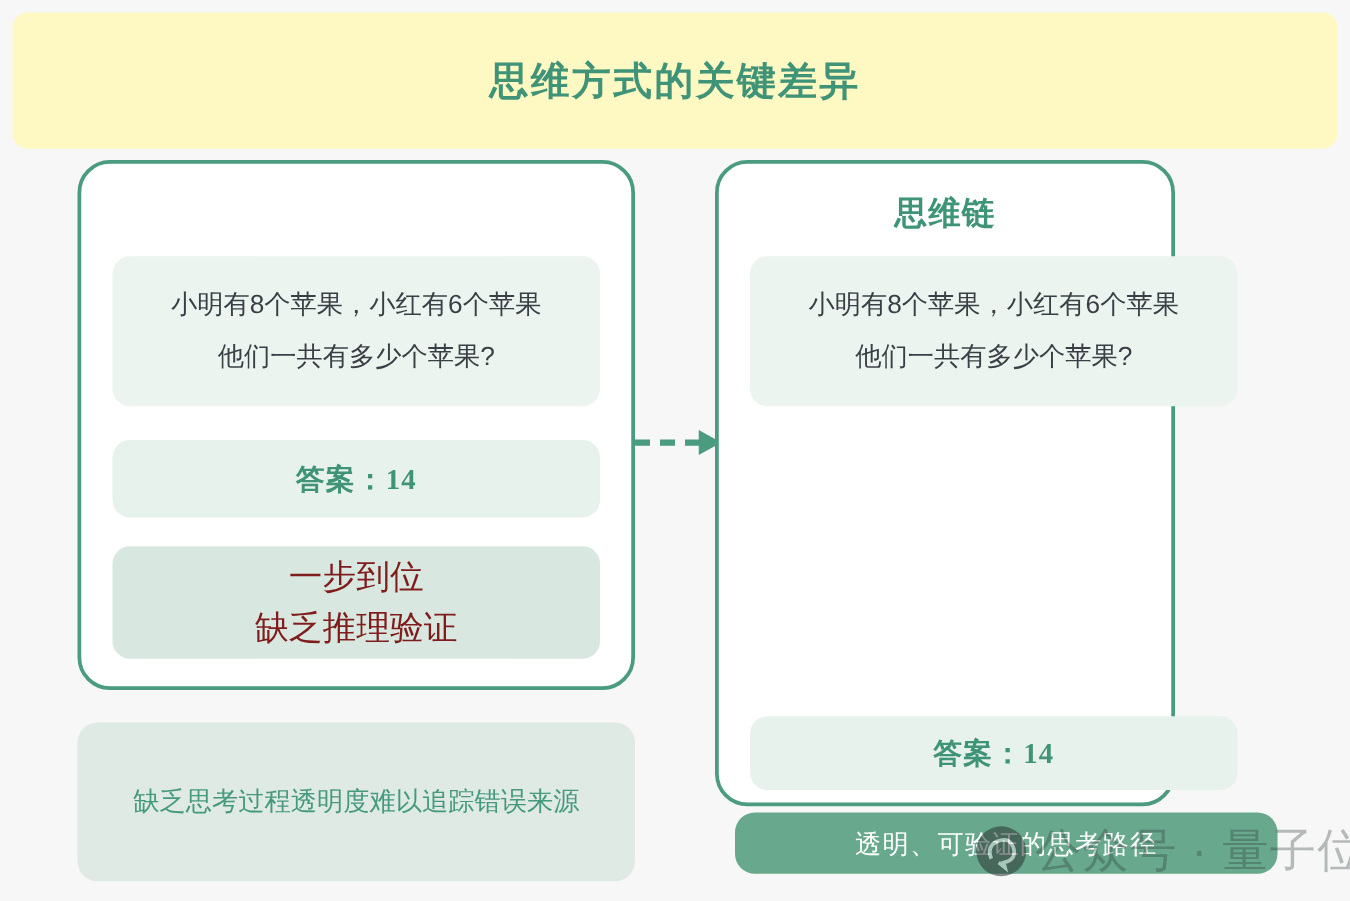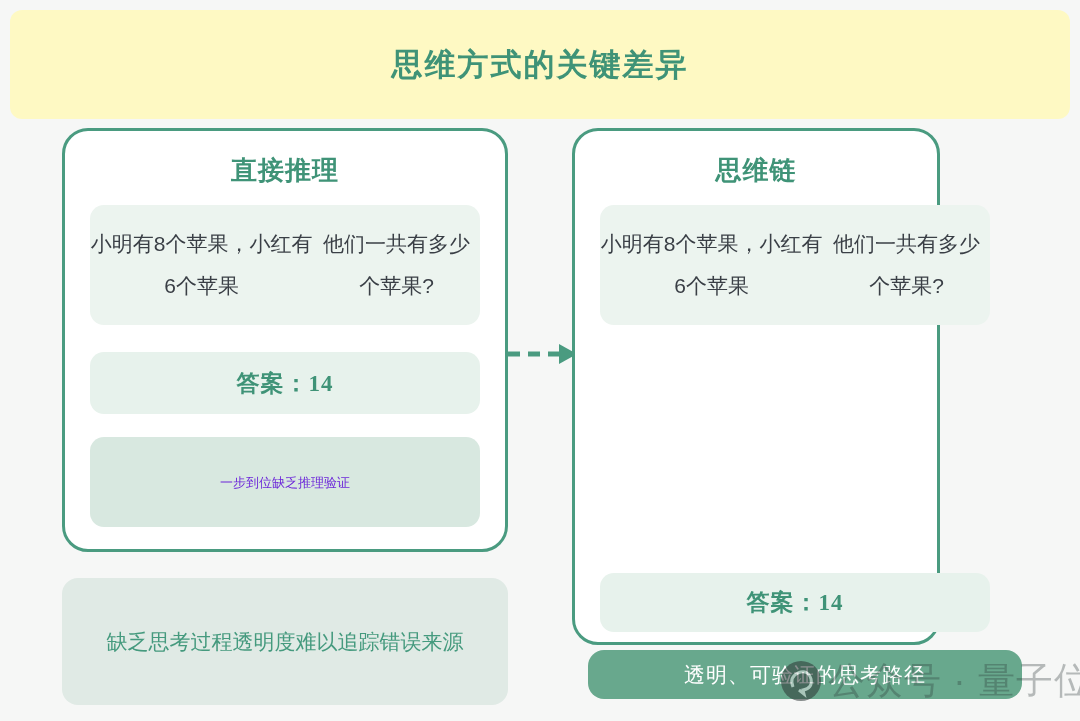--- a/index.html
+++ b/index.html
@@ -23,31 +23,31 @@
     box-sizing:border-box;
   }
   .card-left{left:62px;top:128px;width:446px;height:424px;}
   .card-right{left:572px;top:128px;width:368px;height:517px;}
   .card-title{
     text-align:center;margin:22px 0 0 0;font-size:26px;font-weight:bold;
     color:#3f9377;letter-spacing:1px;
   }
   .inner-box{
     position:absolute;left:25px;width:390px;border-radius:14px;
-    display:flex;flex-direction:row;align-items:center;justify-content:center;
+    display:flex;flex-direction:column;align-items:center;justify-content:center;
     text-align:center;box-sizing:border-box;
   }
   .q-box{top:74px;height:120px;background:#ecf4ef;}
   .q-box .line{font-size:21px;color:#3a3f46;line-height:42px;}
   .answer-box{background:#e7f2ec;}
   .answer-box .answer{font-size:23px;font-weight:bold;color:#3f9377;letter-spacing:1px;font-family:Liberation Serif, serif;}
   .card-left .answer-box{top:221px;height:62px;}
   .card-right .answer-box{top:442px;height:59px;}
   .note-box{top:306px;height:90px;background:#d8e8e0;}
-  .note-box .line{font-size:13px;color:#6d28d9;line-height:41px;}
+  .note-box .line{font-size:27px;color:#7f1d1d;line-height:41px;}
   .steps-box{top:217px;height:201px;background:#d5e8dc;}
   .steps-box .line{font-size:19px;color:#4a9d81;line-height:38px;}
   
   .footer-note{
     left:62px;top:578px;width:446px;height:127px;border-radius:16px;
     background:#e0eae5;display:flex;flex-direction:row;align-items:center;
     justify-content:center;text-align:center;
   }
   .footer-note .line{font-size:21px;color:#459a7e;line-height:49px;}
   .pill{
@@ -69,21 +69,20 @@
   }
 </style>
 </head>
 <body>
 
 <div class="abs banner">
   <h1>思维方式的关键差异</h1>
 </div>
 
 <div class="abs card card-left">
-  <div class="card-title">直接推理</div>
 
   <div class="inner-box q-box">
     <div class="line">小明有8个苹果，小红有6个苹果</div>
     <div class="line">他们一共有多少个苹果?</div>
   </div>
 
   <div class="inner-box answer-box">
     <div class="answer">答案：14</div>
   </div>
 

